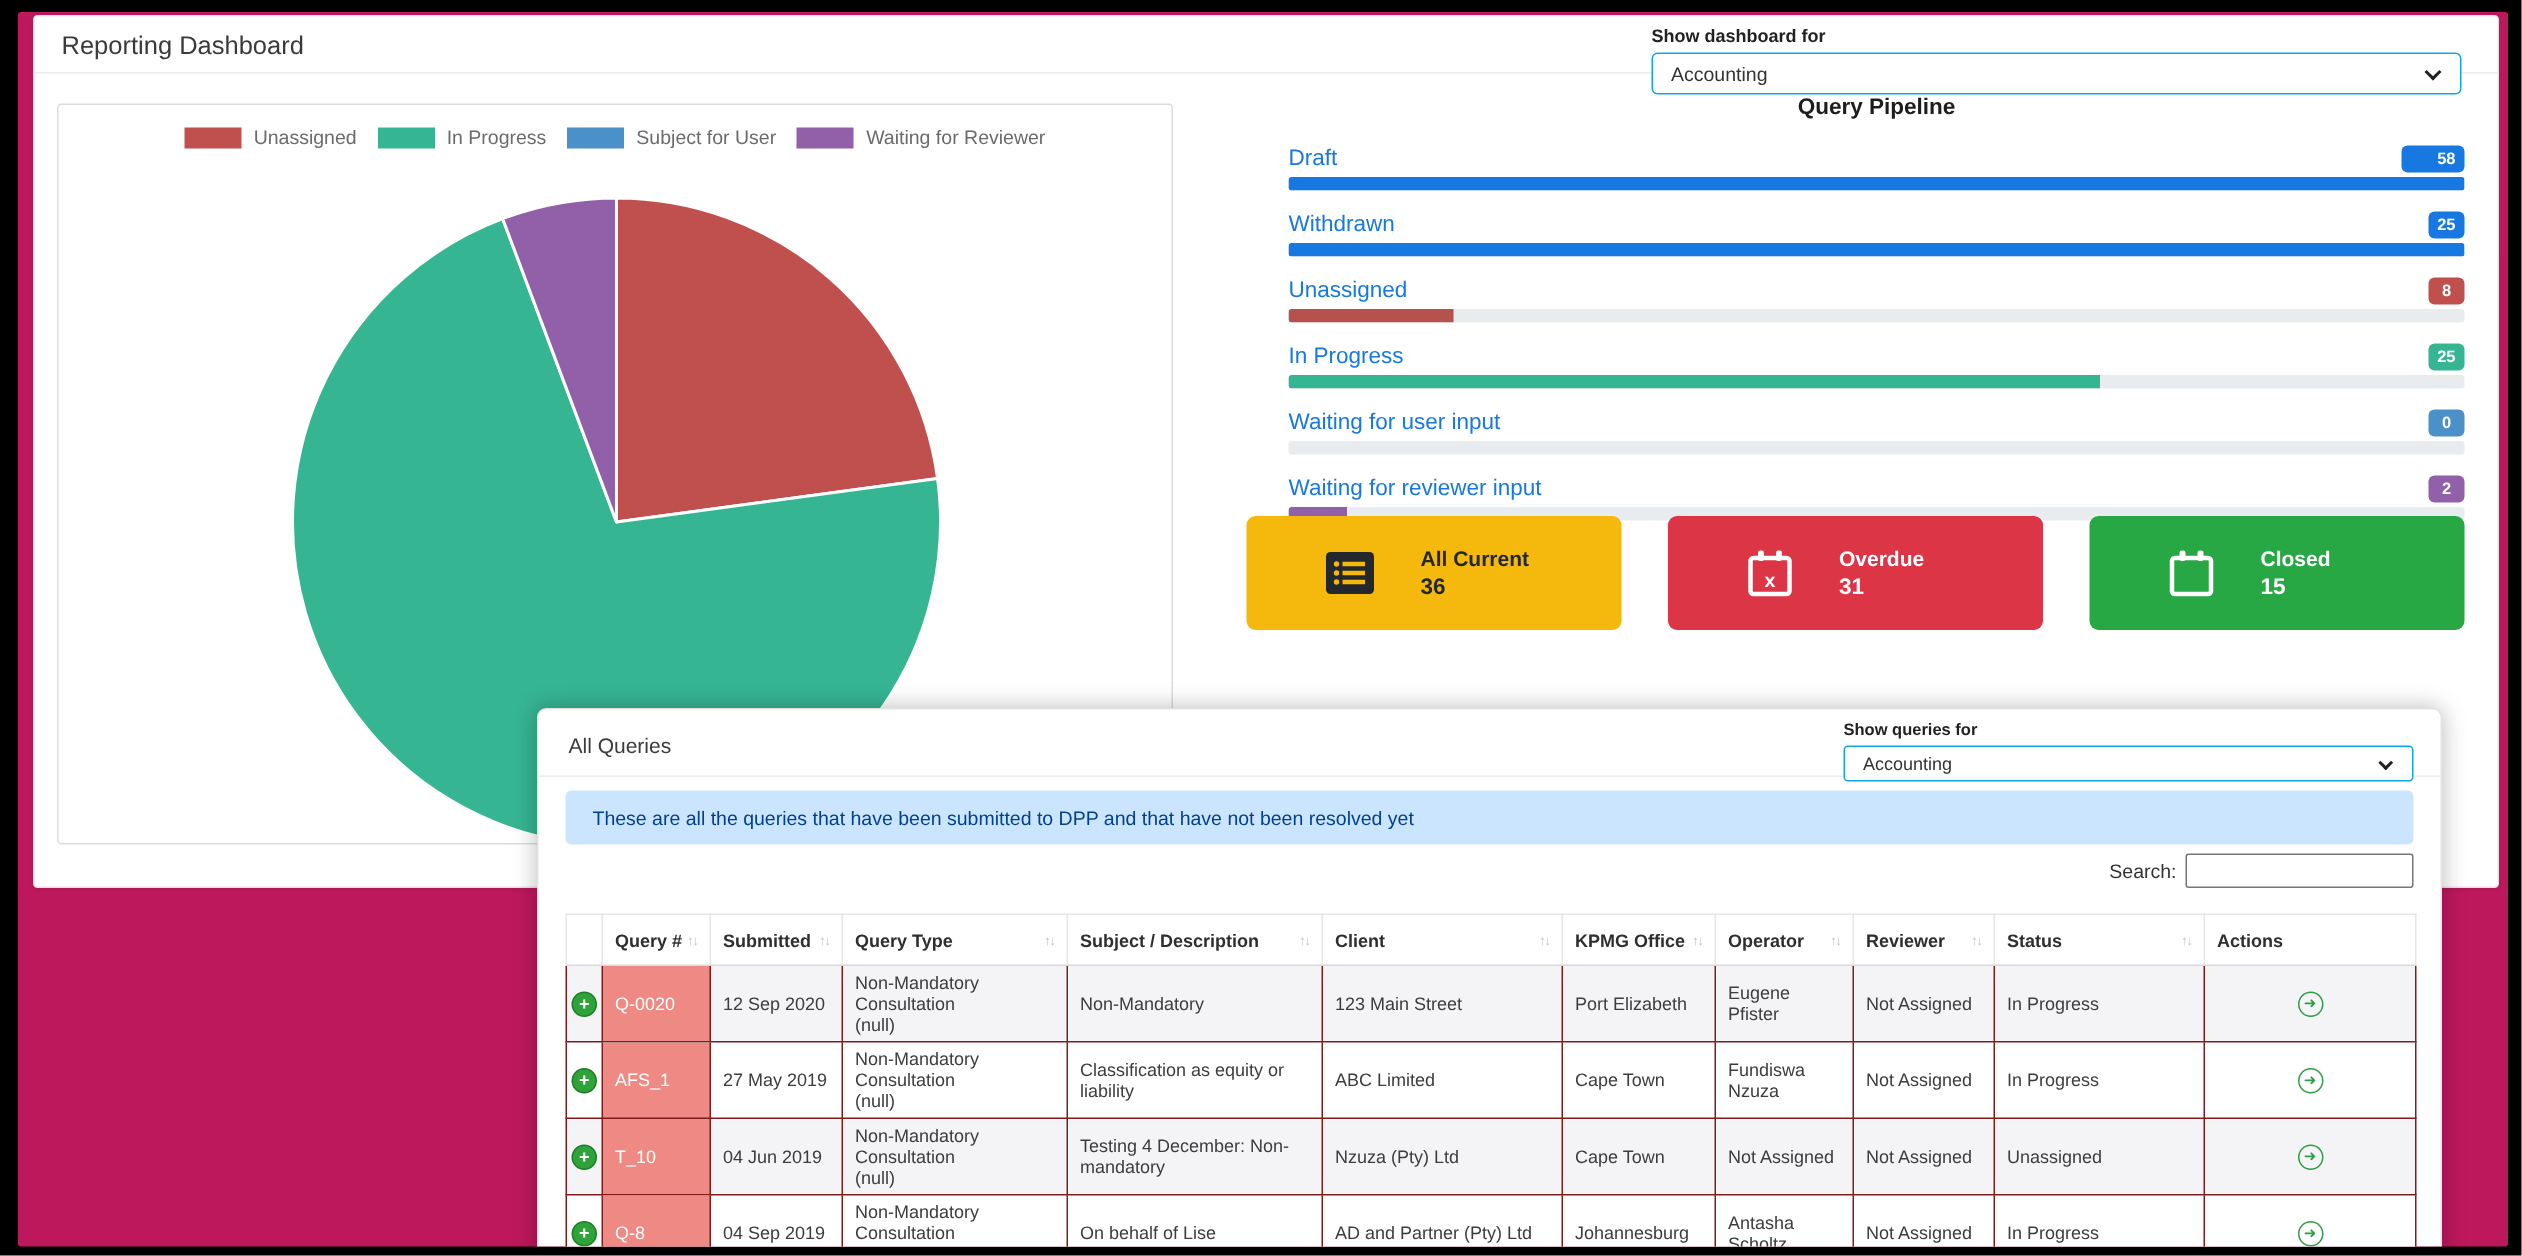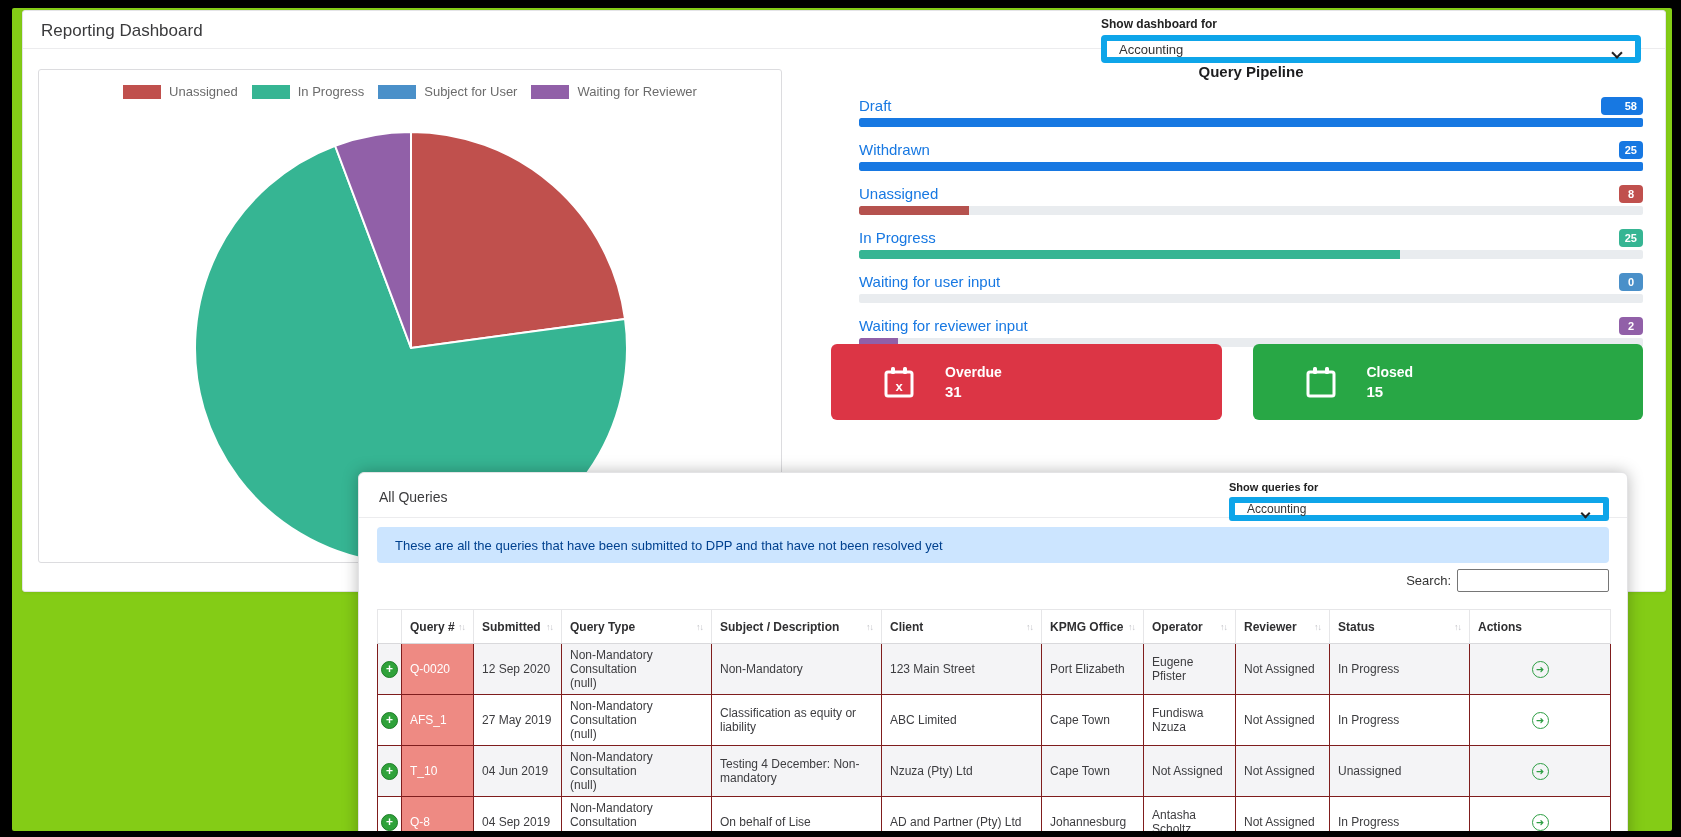--- a/index.html
+++ b/index.html
@@ -1,28 +1,28 @@
 <!DOCTYPE html>
 <html><head>
 <meta charset="utf-8">
 <style>
   * { margin:0; padding:0; box-sizing:border-box; }
   html,body { width:1681px; height:837px; }
   body { background:#000; position:relative; font-family:"Liberation Sans","DejaVu Sans",sans-serif; }
-  .page { position:absolute; left:12px; top:8px; right:9px; bottom:6px; background:#84cc16; overflow:hidden; border-radius:2px; }
+  .page { position:absolute; left:12px; top:8px; right:9px; bottom:6px; background:#be185d; overflow:hidden; border-radius:2px; }
 
   
   .dash-card { position:absolute; left:10px; top:2px; width:1644px; height:582px; background:#fff;
                border:1px solid #e4e4e7; border-radius:3px; box-shadow:0 1px 3px rgba(0,0,0,.07); }
   .dash-header { position:absolute; left:0; top:0; width:100%; height:38px; border-bottom:1px solid #ececee; }
   .dash-title { position:absolute; left:18px; top:10px; font-size:17px; color:#3a3a3c; }
 
   .dash-filter { position:absolute; left:1078px; top:6px; width:540px; z-index:5; }
   .filter-label { font-size:12px; font-weight:bold; color:#222; margin-bottom:4px; }
-  .select { position:relative; background:#fff; border:6px solid #0ea5e9; border-radius:4px; height:28px;
+  .select { position:relative; background:#fff; border:1px solid #0ea5e9; border-radius:4px; height:28px;
             font-size:13px; color:#333; display:flex; align-items:center; padding-left:12px; cursor:pointer; }
   .chev { position:absolute; right:14px; top:8px; width:8px; height:8px; border-right:2px solid #222;
           border-bottom:2px solid #222; transform:rotate(45deg); }
 
   
   .pie-panel { position:absolute; left:15px; top:58px; width:744px; height:494px; border:1px solid #dcdcdf; border-radius:3px; background:#fff; }
   .pie-title { text-align:center; font-size:13px; font-weight:bold; color:#474747; margin-top:9px; letter-spacing:.3px; }
   .legend { display:flex; justify-content:center; gap:14px; margin-top:14px; }
   .lg-item { display:flex; align-items:center; gap:8px; font-size:13px; color:#6b6b6b; }
   .lg-swatch { width:38px; height:14px; display:inline-block; }
@@ -175,20 +175,35 @@
               <span class="pl-badge" style="background: rgb(145, 96, 168);">2</span>
             </div>
             <div class="pl-track">
               <div class="pl-fill" style="width: 5%; background: rgb(145, 96, 168);"></div>
             </div>
           </div>
         </div>
     </div>
 
     <div class="cards-row">
+      <div class="stat-card" style="background: rgb(245, 184, 12); color: rgb(35, 40, 46);">
+        <svg width="34" height="30" viewBox="0 0 34 30">
+          <rect x="1" y="1" width="32" height="28" rx="3" fill="#23282e"></rect>
+          <circle cx="8" cy="9" r="1.8" fill="#f5b80c"></circle>
+            <rect x="12" y="7.5" width="15" height="3" fill="#f5b80c"></rect>
+          <circle cx="8" cy="15" r="1.8" fill="#f5b80c"></circle>
+            <rect x="12" y="13.5" width="15" height="3" fill="#f5b80c"></rect>
+          <circle cx="8" cy="21" r="1.8" fill="#f5b80c"></circle>
+            <rect x="12" y="19.5" width="15" height="3" fill="#f5b80c"></rect>
+        </svg>
+        <div class="stat-text">
+          <div class="stat-label">All Current</div>
+          <div class="stat-value">36</div>
+        </div>
+      </div>
       <div class="stat-card" style="background: rgb(220, 53, 69); color: rgb(255, 255, 255);">
         <svg width="32" height="32" viewBox="0 0 32 32">
           <rect x="3" y="6" width="26" height="24" rx="2" fill="none" stroke="#fff" stroke-width="3"></rect>
           <rect x="8" y="1" width="4" height="7" rx="1.5" fill="#fff"></rect>
           <rect x="20" y="1" width="4" height="7" rx="1.5" fill="#fff"></rect>
           <text x="16" y="25" text-anchor="middle" font-size="13" font-weight="bold" fill="#fff" font-family="Liberation Sans,sans-serif">x</text>
         </svg>
         <div class="stat-text">
           <div class="stat-label">Overdue</div>
           <div class="stat-value">31</div>

